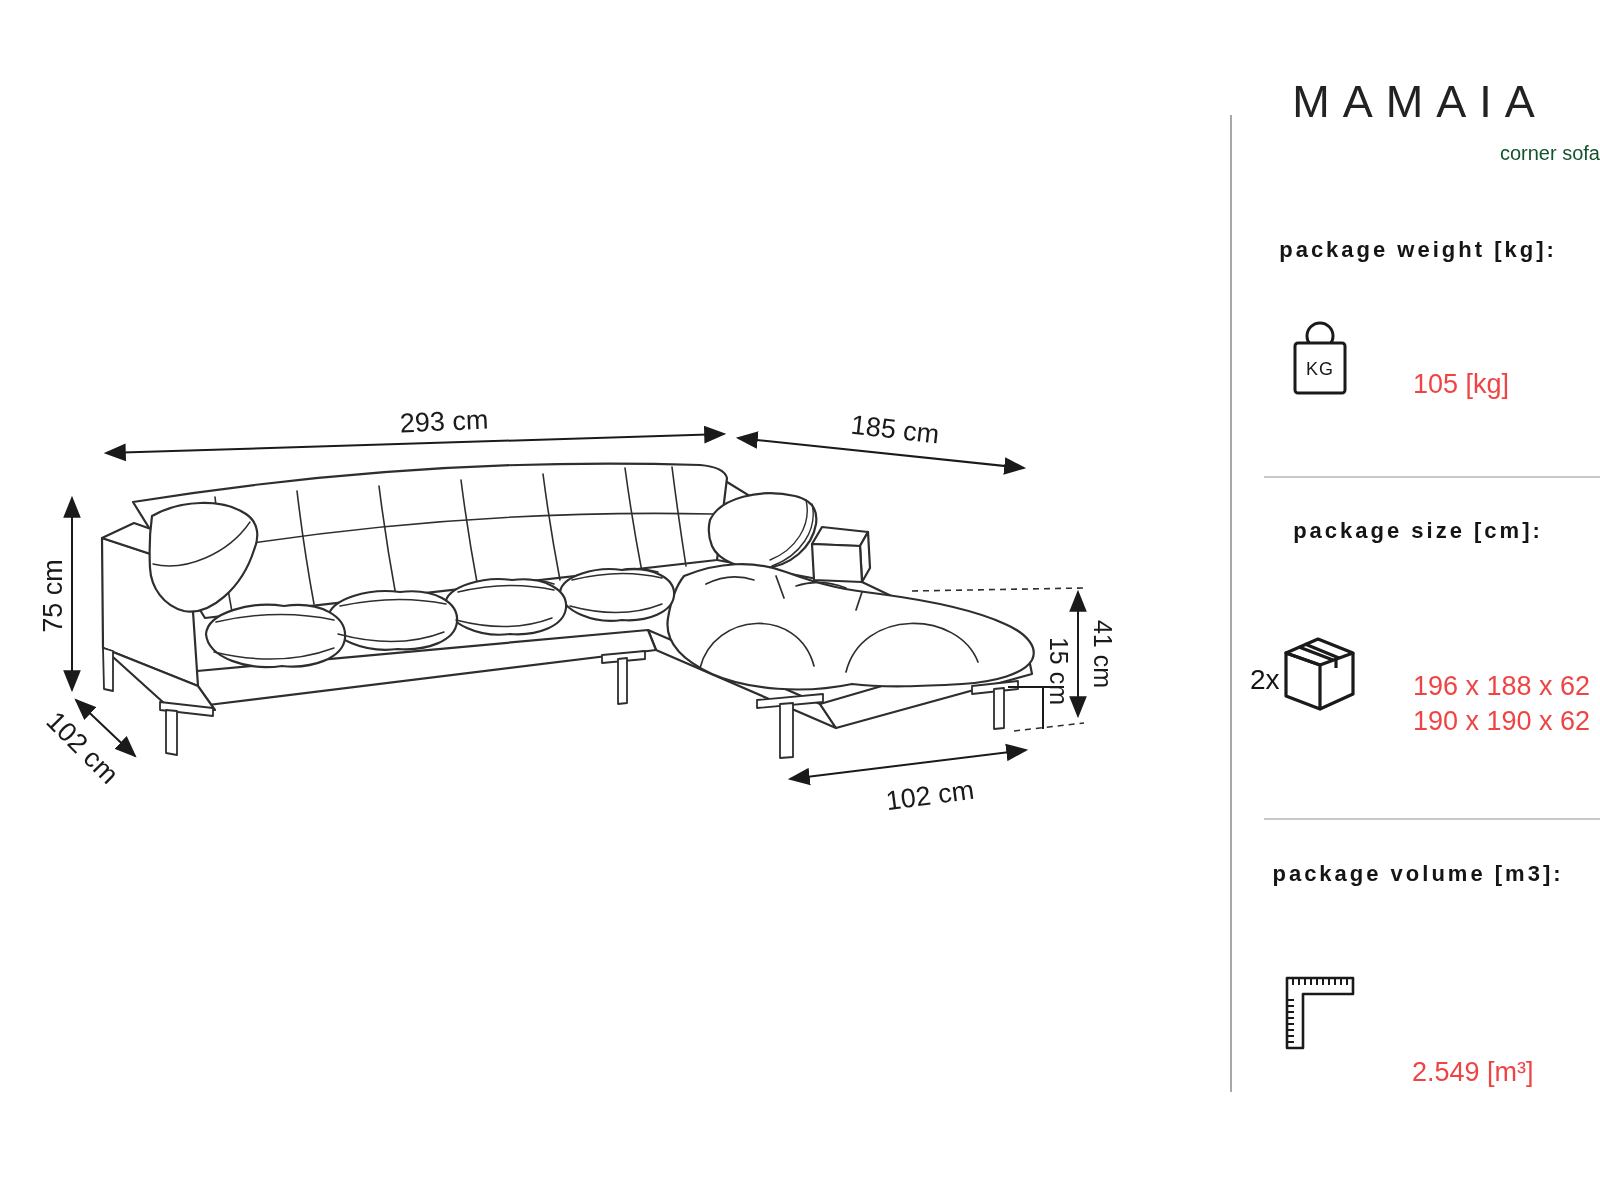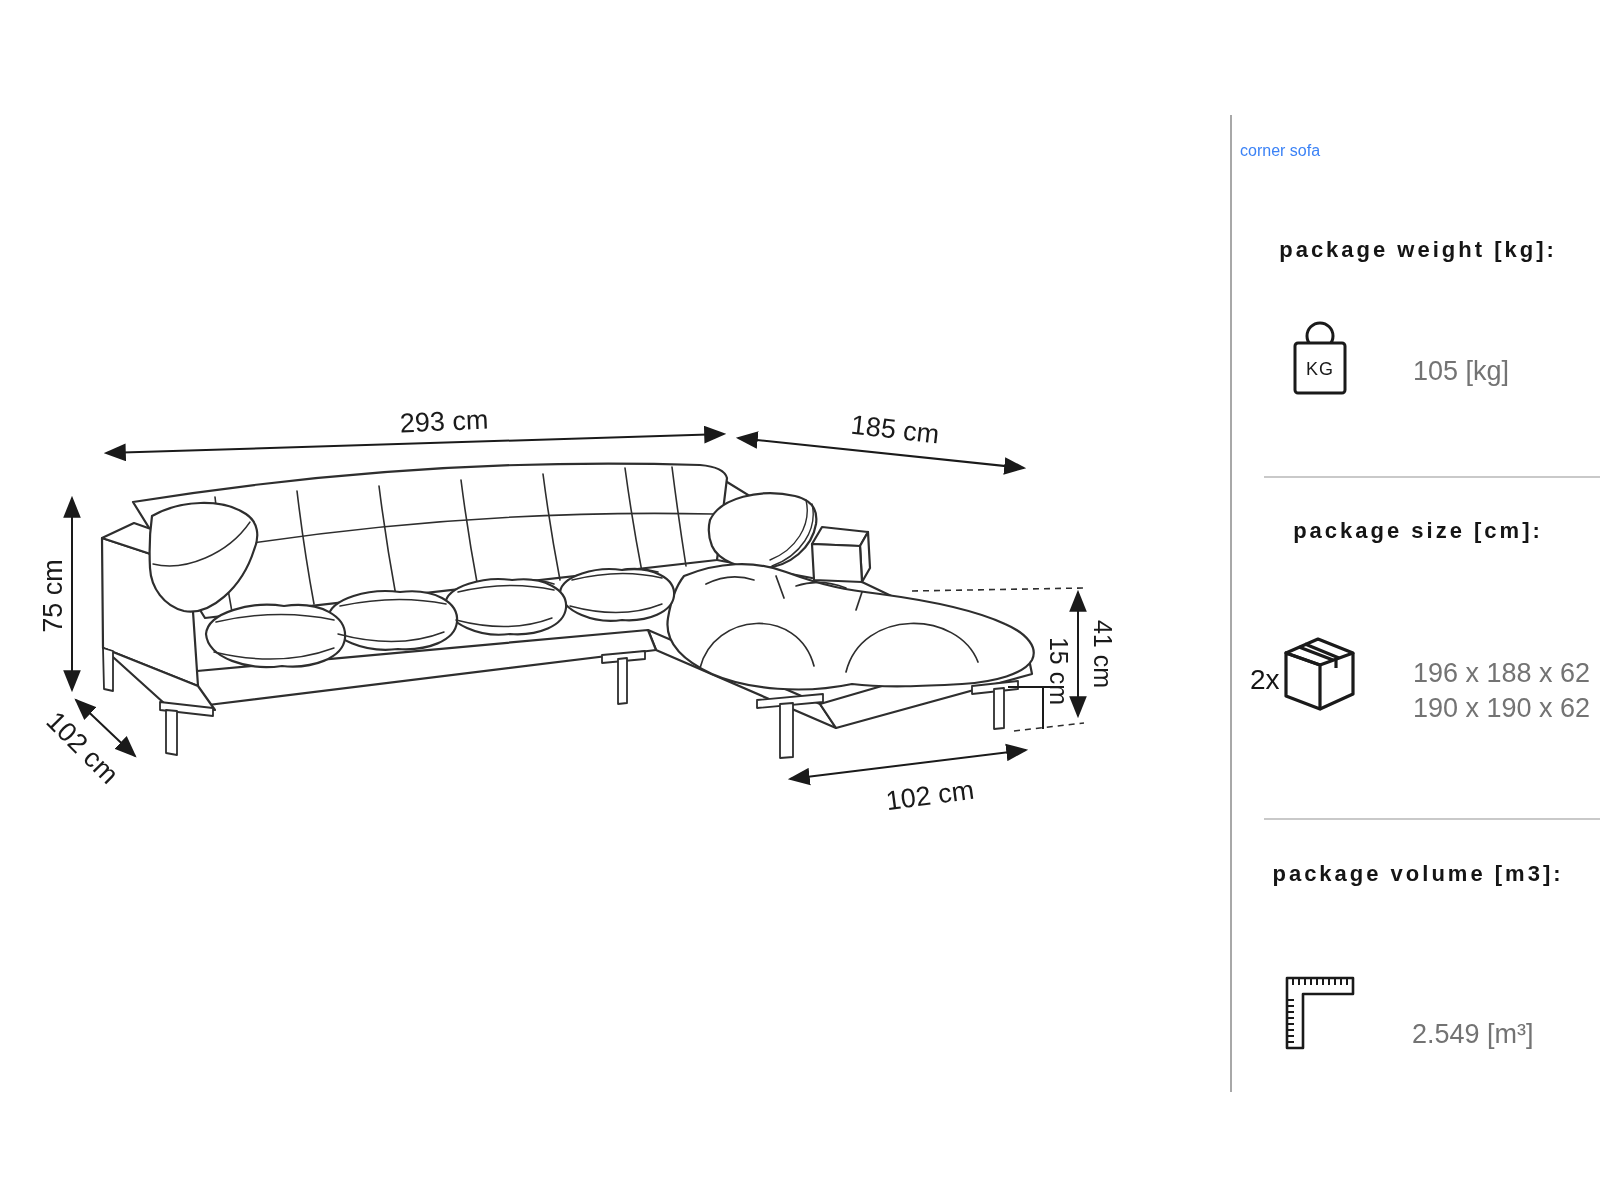--- a/index.html
+++ b/index.html
@@ -5,25 +5,25 @@
   html,body{margin:0;padding:0;background:#ffffff;}
   .page{position:relative;width:1600px;height:1200px;background:#ffffff;overflow:hidden;
         font-family:"Liberation Sans", sans-serif;color:#1a1a1a;}
   .abs{position:absolute;}
   svg{display:block;}
   
   .vsep{left:1230px;top:115px;width:2px;height:977px;background:#a8a8a8;}
   .divider{left:1264px;width:336px;height:0;border-top:2px solid #c9c9c9;}
   .title{left:1240px;top:76px;width:360px;text-align:center;
          font-size:45px;letter-spacing:13px;font-weight:400;color:#222;}
-  .subtitle{left:1240px;top:142px;width:360px;text-align:left;
-            font-size:16px;color:#3b82f6;}
+  .subtitle{left:1240px;top:142px;width:360px;text-align:right;
+            font-size:20px;color:#14532d;}
   .seclabel{left:1233px;width:370px;text-align:center;font-size:22px;font-weight:700;
             letter-spacing:3px;color:#151515;}
-  .value{font-size:27px;color:#737373;white-space:nowrap;}
+  .value{font-size:27px;color:#ef4444;white-space:nowrap;margin-top:13px;}
   .qty{font-size:28px;color:#151515;}
   
   .dim{transform:translate(-50%,-50%);font-size:27px;color:#1a1a1a;white-space:nowrap;}
   .dim.small{font-size:25px;}
 </style>
 </head>
 <body>
 
 <div class="page">
 
@@ -148,20 +148,21 @@
   <div class="abs dim" style="left:444px;top:422px;transform:translate(-50%,-50%) rotate(-2.5deg)">293 cm</div>
   <div class="abs dim" style="left:895px;top:430px;transform:translate(-50%,-50%) rotate(6.5deg)">185 cm</div>
   <div class="abs dim" style="left:53px;top:596px;transform:translate(-50%,-50%) rotate(-90deg)">75 cm</div>
   <div class="abs dim" style="left:82px;top:748px;transform:translate(-50%,-50%) rotate(45deg)">102 cm</div>
   <div class="abs dim small" style="left:1102px;top:654px;transform:translate(-50%,-50%) rotate(90deg)">41 cm</div>
   <div class="abs dim small" style="left:1058px;top:671px;transform:translate(-50%,-50%) rotate(90deg)">15 cm</div>
   <div class="abs dim" style="left:930px;top:796px;transform:translate(-50%,-50%) rotate(-7.5deg)">102 cm</div>
 
   <div class="abs vsep"></div>
 
+  <div class="abs title">MAMAIA</div>
   <div class="abs subtitle">corner sofa</div>
 
   <div class="abs seclabel" style="top:237px">package weight [kg]:</div>
   <svg class="abs" style="left:1288px;top:316px" width="64" height="84" viewBox="0 0 64 84">
     <circle cx="32" cy="20" r="13" fill="none" stroke="#1a1a1a" stroke-width="3"></circle>
     <rect x="7" y="27" width="50" height="50" rx="3" fill="#ffffff" stroke="#1a1a1a" stroke-width="3"></rect>
     <text x="32" y="59" text-anchor="middle" font-family="Liberation Sans, sans-serif" font-size="18" letter-spacing="1" fill="#1a1a1a">KG</text>
   </svg>
   <div class="abs value" style="left:1413px;top:356px">105 [kg]</div>
 
@@ -201,15 +202,15 @@
       <path d="M4,28 L11,28"></path>
         <path d="M4,34 L11,34"></path>
         <path d="M4,40 L11,40"></path>
         <path d="M4,46 L11,46"></path>
       <path d="M4,52 L11,52"></path>
         <path d="M4,58 L11,58"></path>
         <path d="M4,64 L11,64"></path>
         <path d="M4,70 L11,70"></path>
     </g>
   </svg>
-  <div class="abs value" style="left:1412px;top:1019px">2.549 [m³]</div>
+  <div class="abs value" style="left:1412px;top:1044px">2.549 [m³]</div>
 
 </div>
 
 </body></html>

